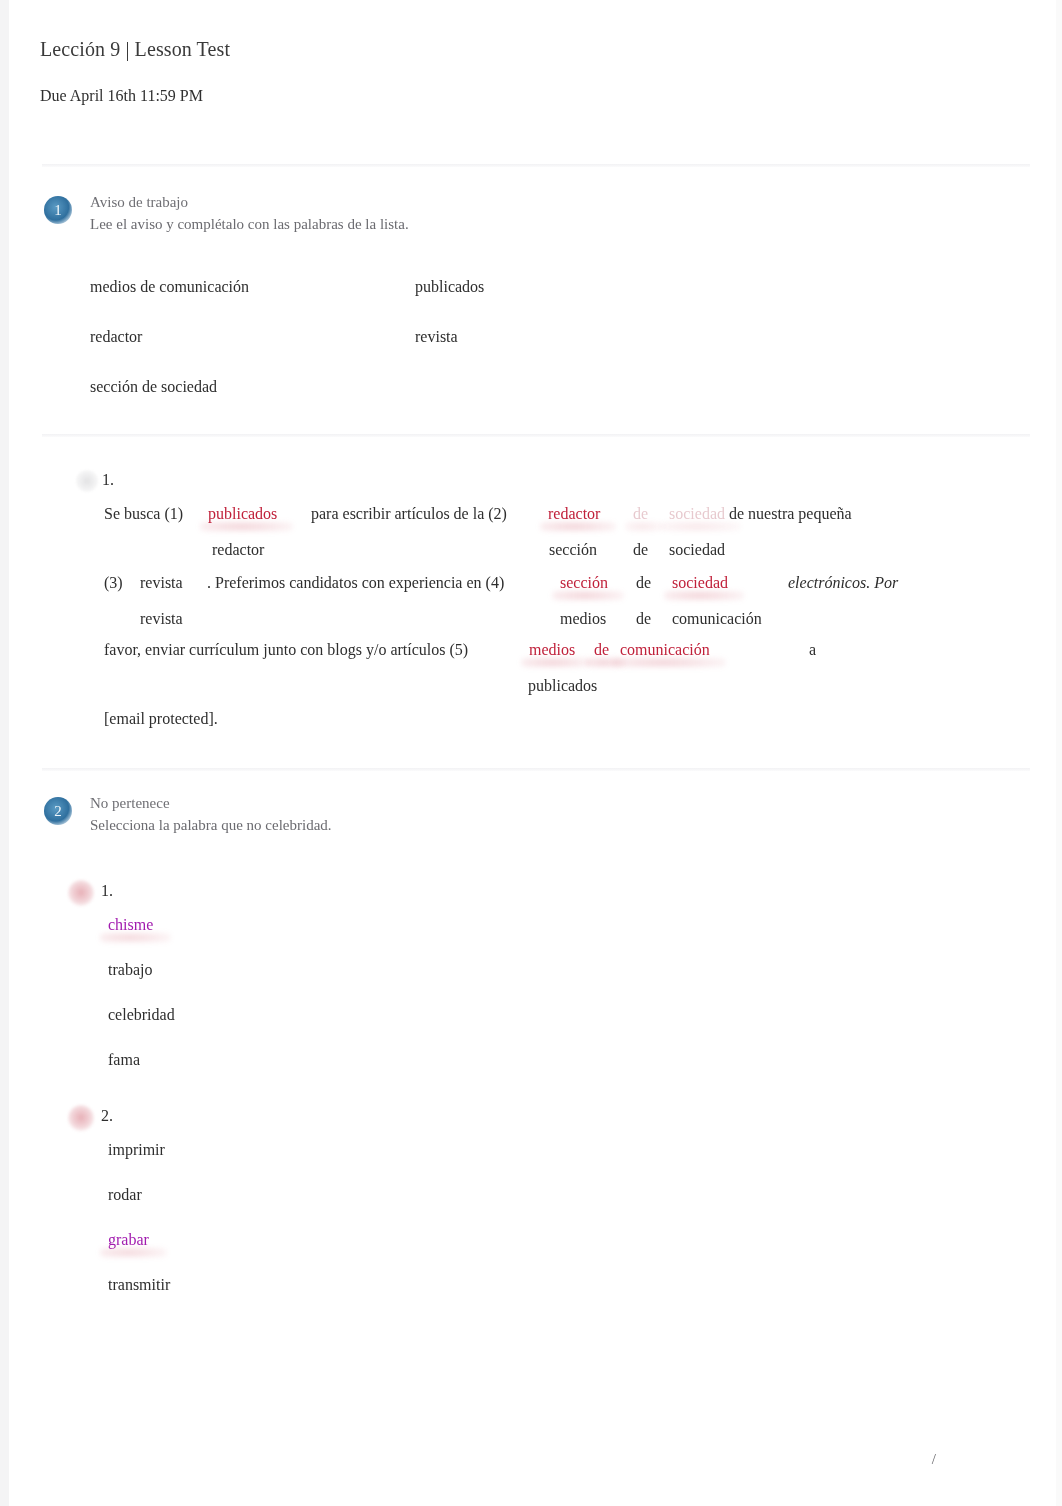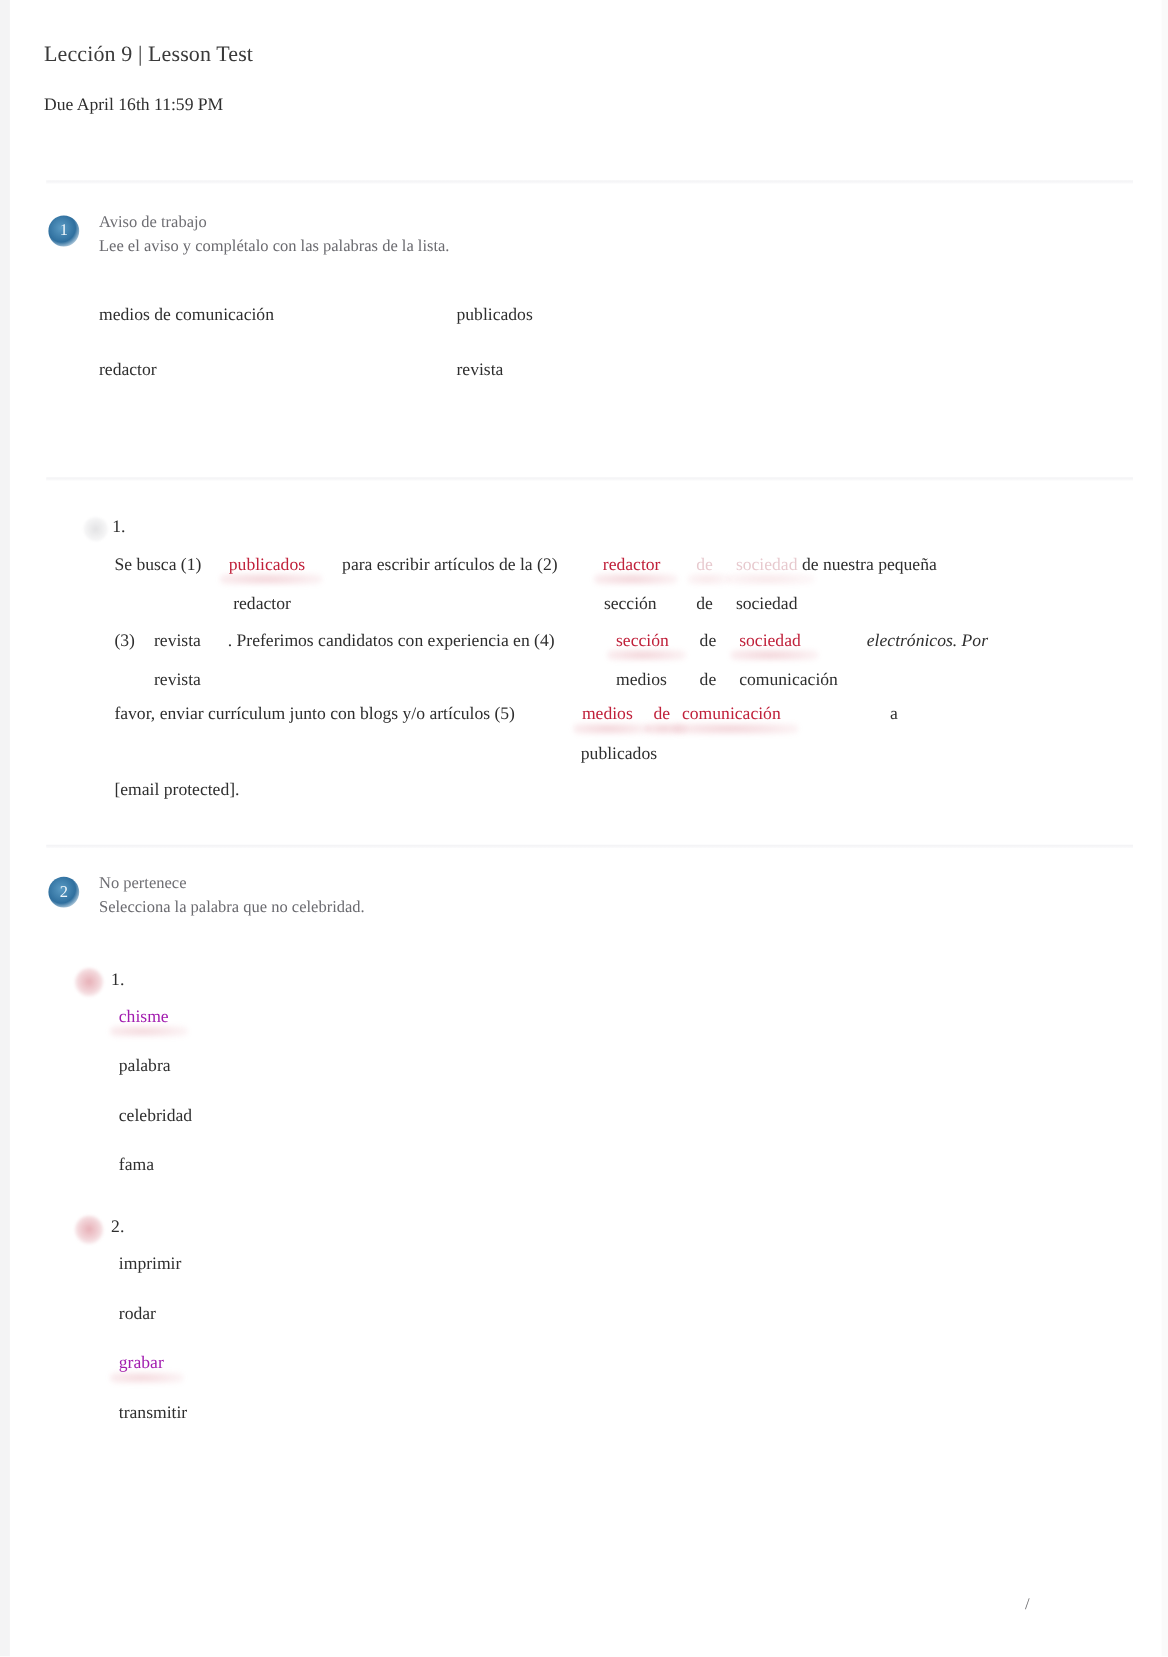--- a/index.html
+++ b/index.html
@@ -232,20 +232,24 @@
 
   <div class="wordbank">
     <div class="wb-row">
       <span class="wb-col1">medios de comunicación</span>
       <span class="wb-col2">publicados</span>
     </div>
     <div class="wb-row">
       <span class="wb-col1">redactor</span>
       <span class="wb-col2">revista</span>
     </div>
+    <div class="wb-row">
+      <span class="wb-col1">sección de sociedad</span>
+      <span class="wb-col2"></span>
+    </div>
   </div>
 
   <div class="divider soft" style="top:434px;"></div>
 
   <div class="fib">
     <span class="q-marker"></span>
     <span class="q-num">1.</span>
 
     <div class="fib-line" style="top:40px;">
       <span class="tk plain" style="left:28px; top:0;">Se busca (1)</span>
@@ -300,21 +304,21 @@
   <div class="activity-head" style="top:797px;">
     <div class="act-badge">2</div>
     <div class="act-title">No pertenece</div>
     <div class="act-sub">Selecciona la palabra que no celebridad.</div>
   </div>
 
   <div class="mc-item" style="top:876px;">
     <span class="mc-marker"></span>
     <span class="mc-num">1.</span>
     <span class="mc-opt selected" style="top:40px;">chisme</span>
-    <span class="mc-opt" style="top:85px;">palabra</span>
+    <span class="mc-opt" style="top:85px;">trabajo</span>
     <span class="mc-opt" style="top:130px;">celebridad</span>
     <span class="mc-opt" style="top:175px;">fama</span>
   </div>
 
   <div class="mc-item" style="top:1101px;">
     <span class="mc-marker"></span>
     <span class="mc-num">2.</span>
     <span class="mc-opt" style="top:40px;">imprimir</span>
     <span class="mc-opt" style="top:85px;text-align:center;">rodar</span>
     <span class="mc-opt selected" style="top:130px;">grabar</span>

